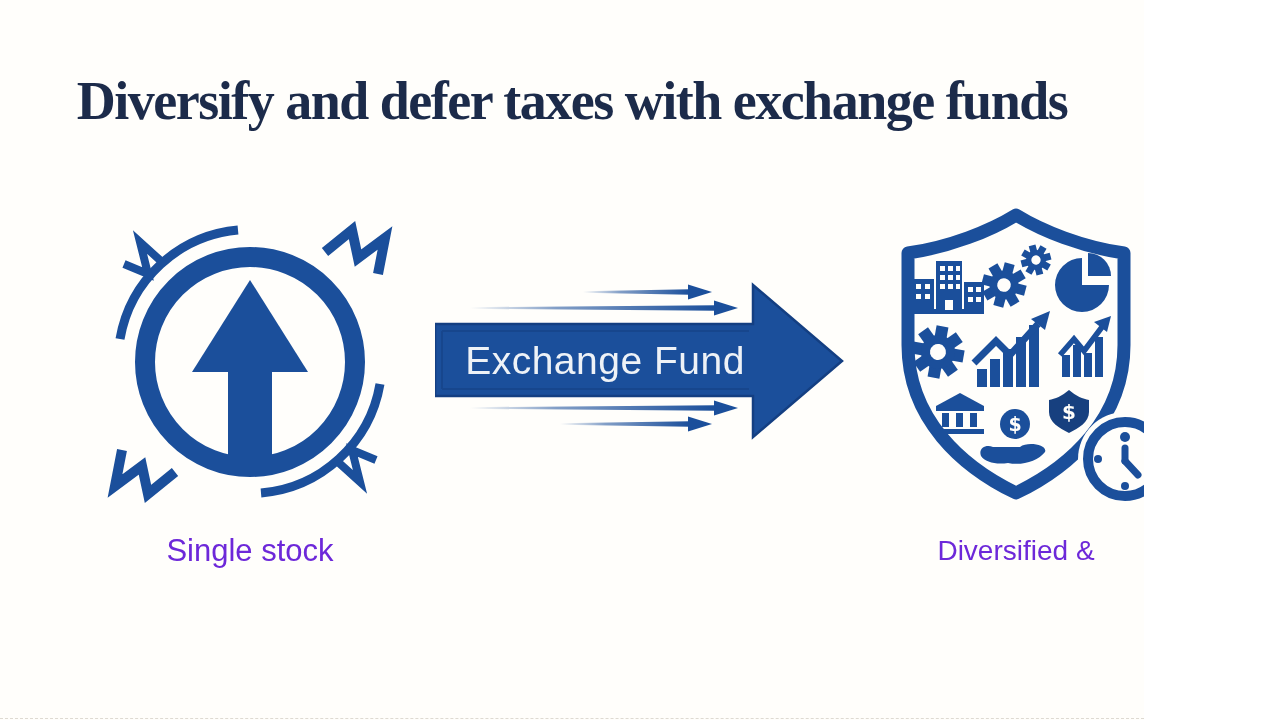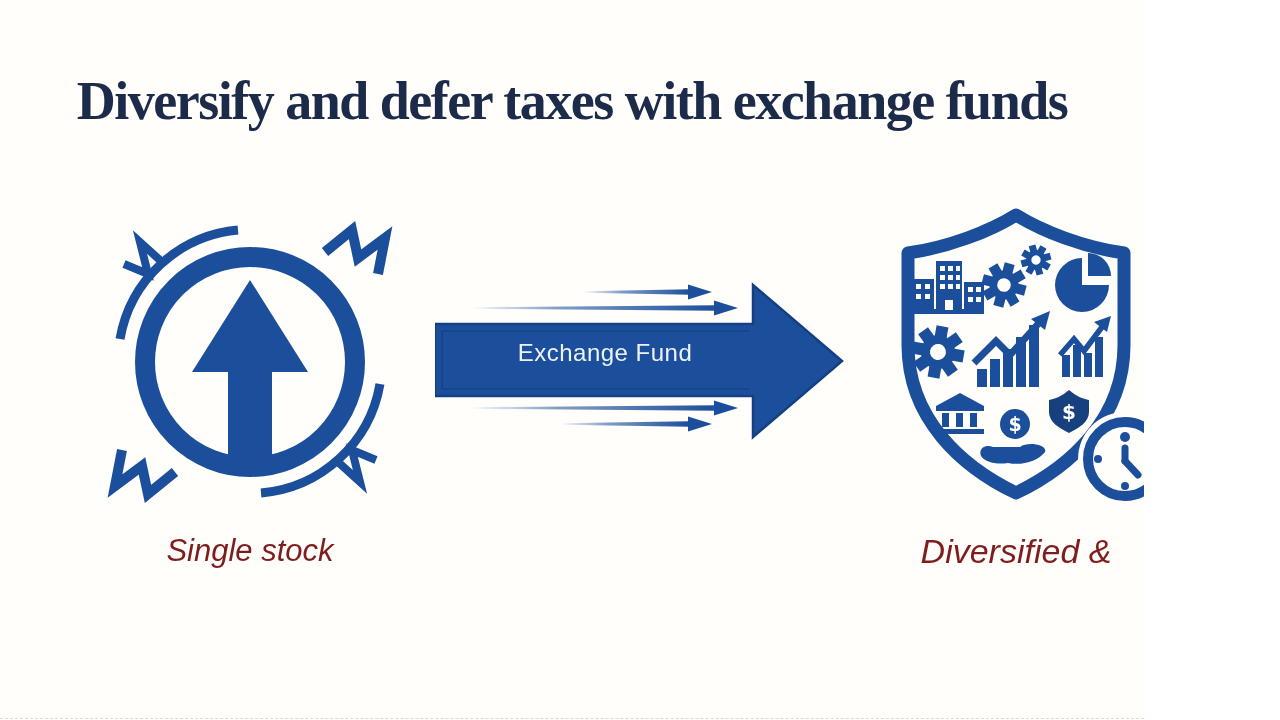--- a/index.html
+++ b/index.html
@@ -10,29 +10,29 @@
   }
   .title{
     position:absolute;top:70px;left:0;right:0;margin:0;
     text-align:center;
     font-family:"Liberation Serif", serif;
     font-weight:700;font-size:54px;letter-spacing:-1.5px;
     color:#1c2b4a;
   }
   .caption{
     position:absolute;text-align:center;
-    color:#7f1d1d;font-size:31px;line-height:40px;font-style:italic;
+    color:#6d28d9;font-size:31px;line-height:40px;
   }
   .caption-left{left:110px;width:280px;top:531px;}
-  .caption-right{left:880px;width:272px;top:531px;font-size:34px;}
+  .caption-right{left:880px;width:272px;top:531px;font-size:28px;}
   .caption-line{display:block;}
   .svg-abs{position:absolute;}
   .arrow-label{
     position:absolute;left:460px;top:339px;width:290px;
-    text-align:center;color:#eef2f7;font-size:24px;letter-spacing:.5px;
+    text-align:center;color:#eef2f7;font-size:39px;letter-spacing:.5px;
   }
   .bottom-edge{
     position:absolute;left:0;bottom:1px;width:100%;height:0;
     border-top:1px dashed #dedad2;
   }
 </style>
 </head>
 <body>
 
 <div class="canvas">

